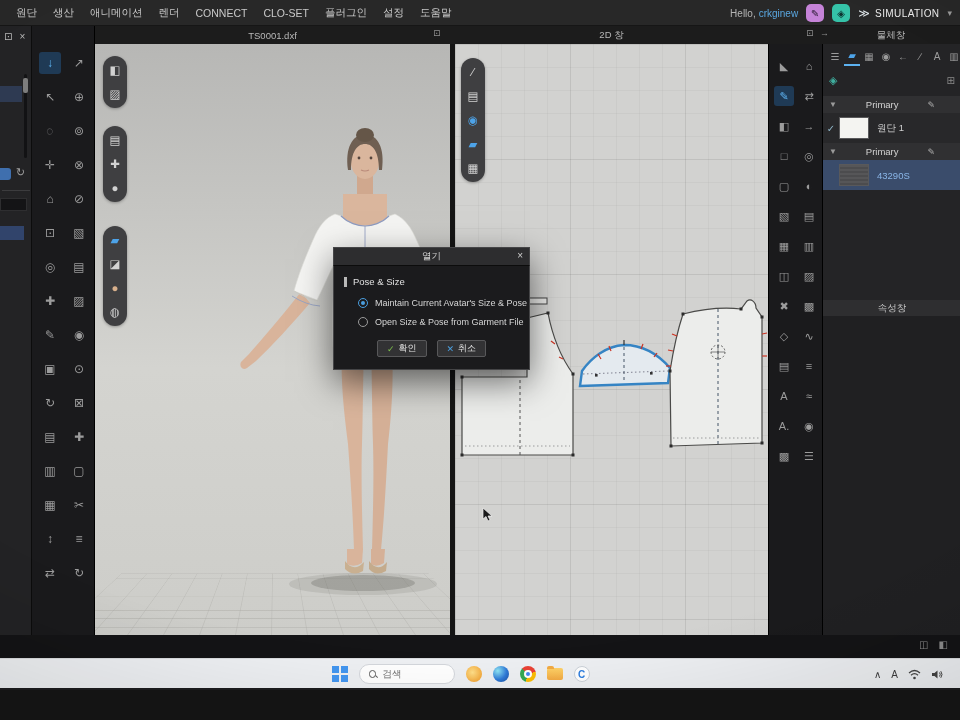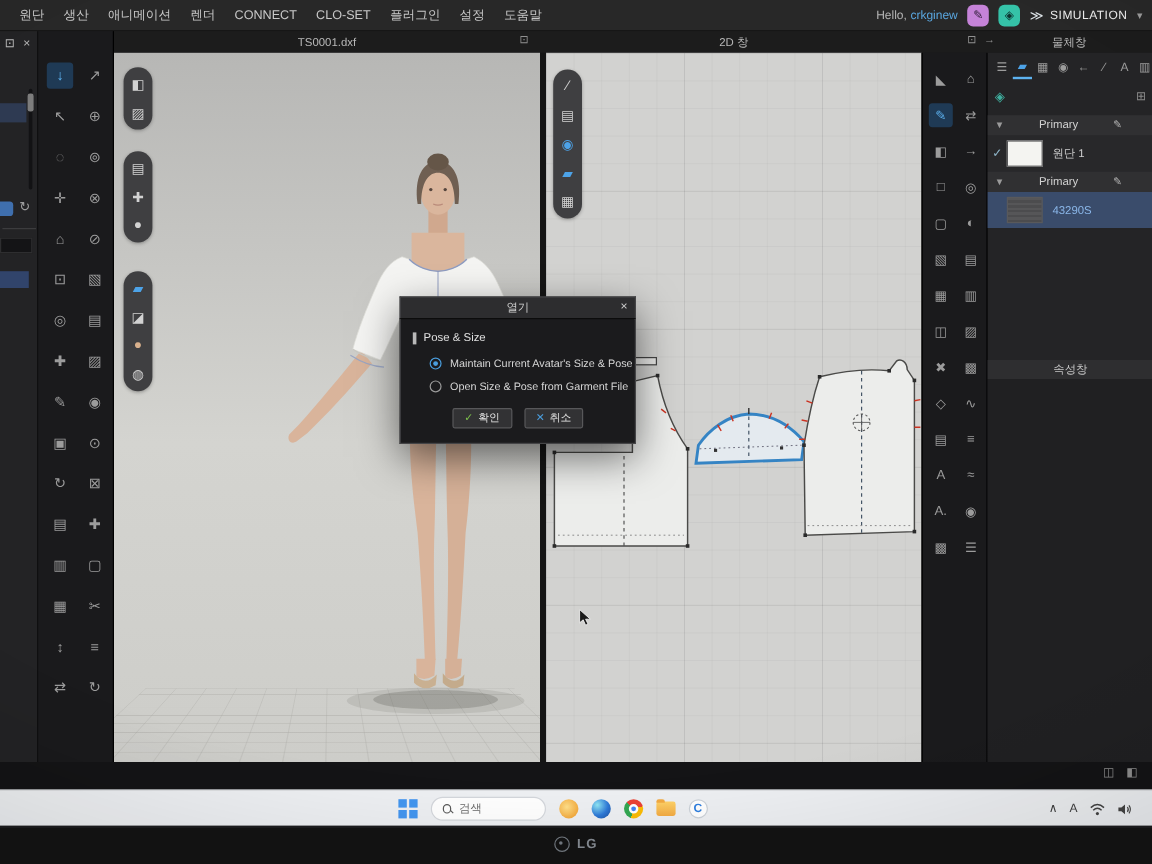--- a/index.html
+++ b/index.html
@@ -527,19 +527,13 @@
             <span class="xmark">✕</span>
             <span>취소</span>
           </span>
         </div>
       </div>
     </div>
 
     <div class="vignette"></div>
   </div>
 
-  <div class="bezel">
-    <div class="lgmark">
-      <span class="lgring"></span>
-      <span class="lgtxt">LG</span>
-    </div>
-  </div>
 </div>
 
 </body></html>

